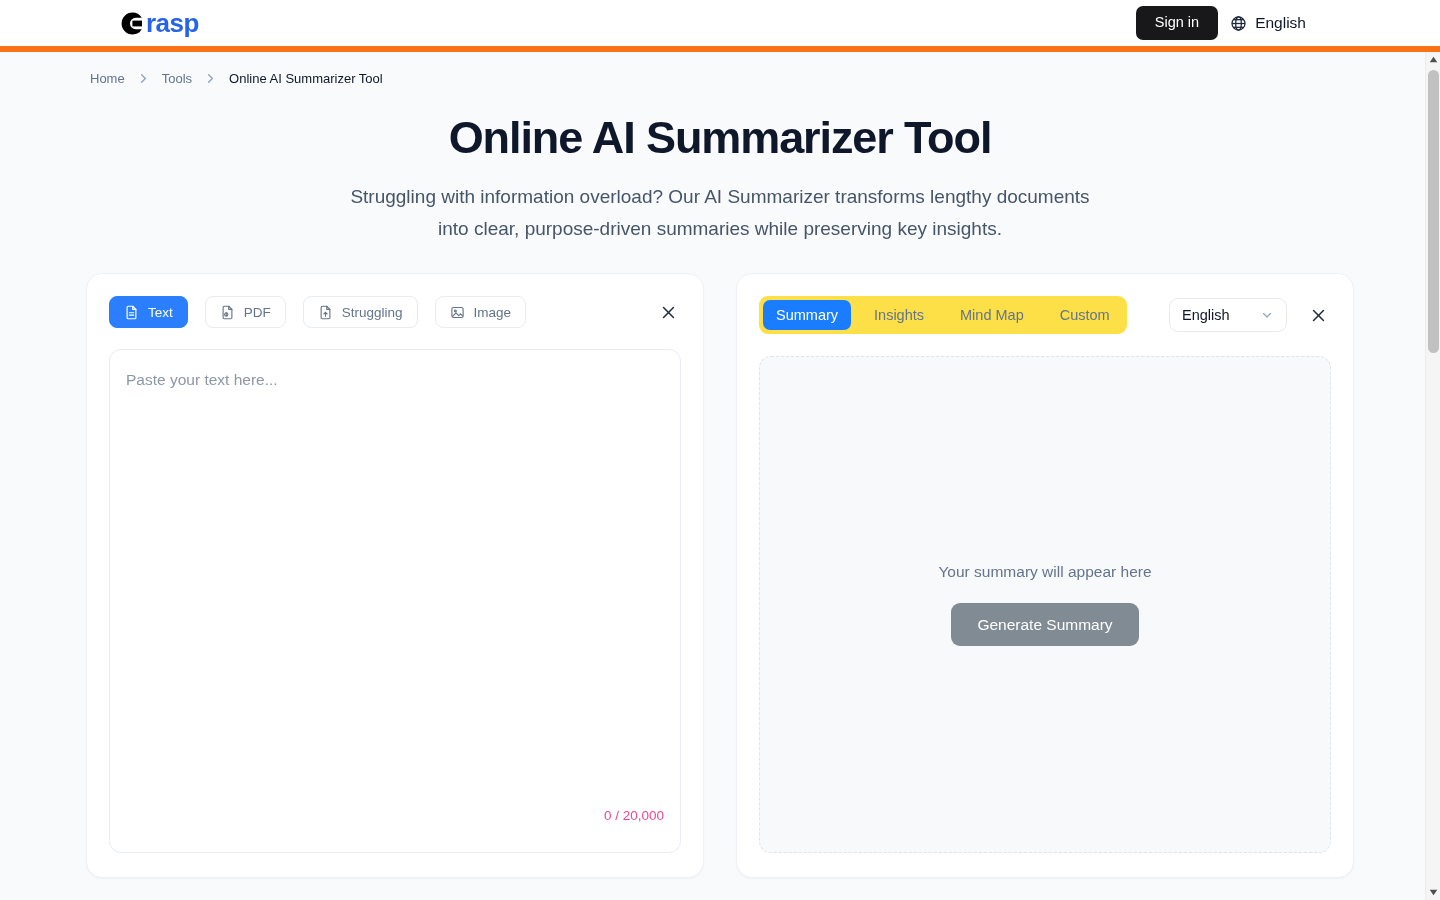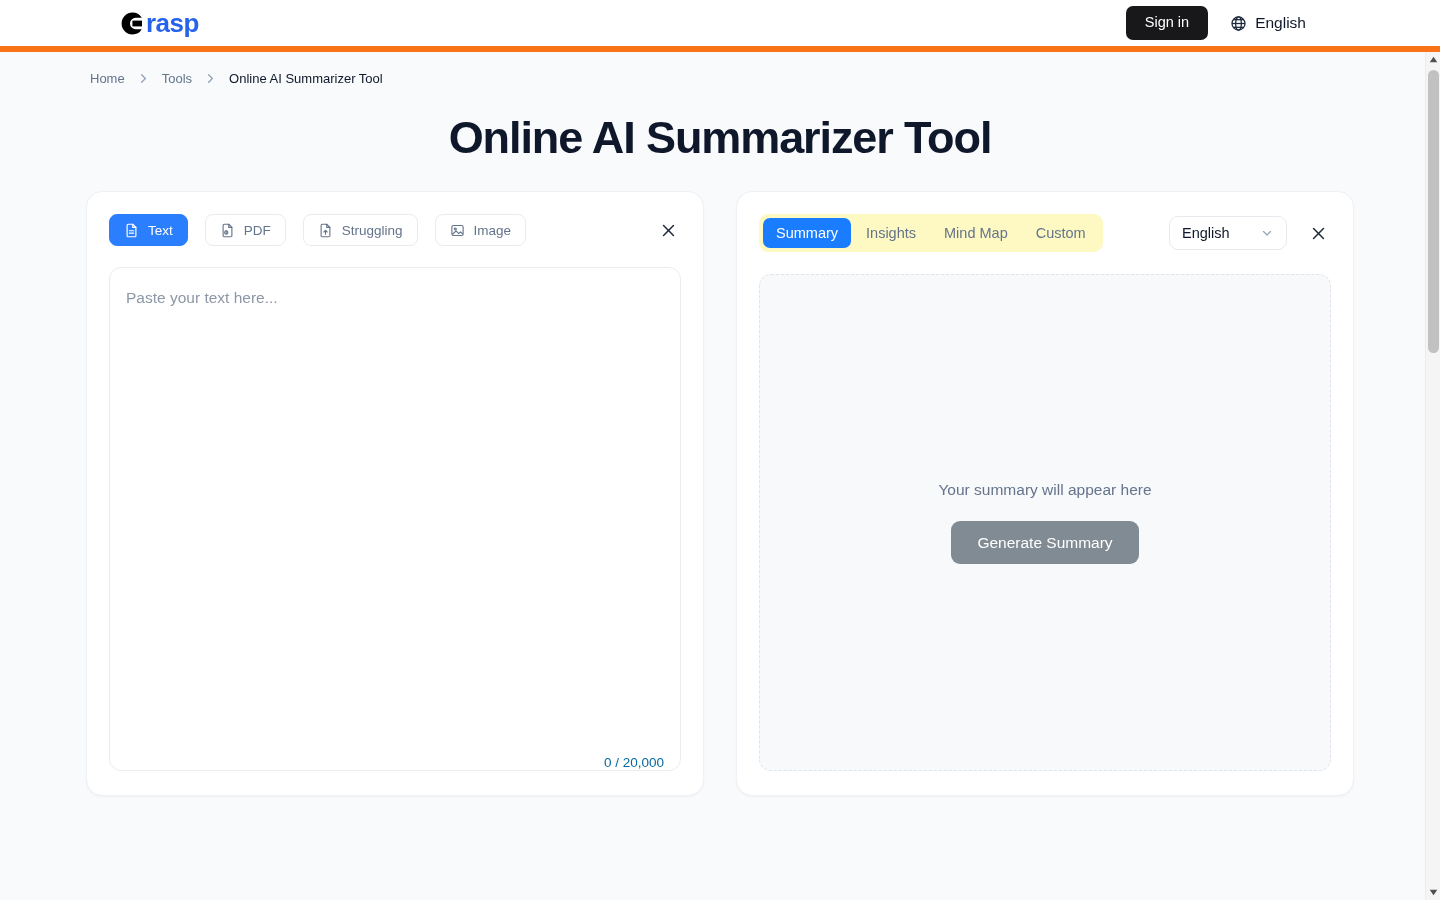--- a/index.html
+++ b/index.html
@@ -43,21 +43,21 @@
     width: 25px;
     height: 25px;
     margin-right: 1px;
   }
   .logo .g-mark svg { display: block; }
   .logo .g-rest { color: #2563eb; font-weight: 700; font-size: 26px; }
 
   .header-right {
     display: flex;
     align-items: center;
-    gap: 22px;
+    gap: 12px;
     margin-right: 110px;
   }
 
   .signin-btn {
     background: #18181b;
     color: #ffffff;
     border: none;
     border-radius: 7px;
     font-size: 14.5px;
     font-family: inherit;
@@ -193,31 +193,31 @@
     padding: 18px 16px;
     font-family: inherit;
     font-size: 15.5px;
     line-height: 1.5;
     color: #0f172a;
   }
   .textarea-wrap textarea::placeholder { color: #8d97a5; }
   .char-counter {
     position: absolute;
     right: 16px;
-    bottom: 0;
+    bottom: 29px;
     font-size: 13.5px;
-    color: #0369a1;
+    color: #ec4899;
   }
 
   
   .mode-tabs {
     display: flex;
     align-items: center;
-    gap: 2px;
-    background: #fef9c3;
+    gap: 10px;
+    background: #fde047;
     border-radius: 9px;
     padding: 4px;
   }
   .mode-tab {
     border: none;
     background: transparent;
     color: #64748b;
     font-family: inherit;
     font-size: 14.5px;
     padding: 7px 13px;
@@ -363,20 +363,21 @@
   <span class="crumb-sep">
     <svg width="15" height="15" viewBox="0 0 24 24" fill="none" stroke="currentColor" stroke-width="2.2" stroke-linecap="round" stroke-linejoin="round">
         <polyline points="9 6 15 12 9 18"></polyline>
       </svg>
   </span>
   <span class="crumb-current">Online AI Summarizer Tool</span>
 </nav>
 
 <div class="hero">
   <h1>Online AI Summarizer Tool</h1>
+  <p>Struggling with information overload? Our AI Summarizer transforms lengthy documents into clear, purpose-driven summaries while preserving key insights.</p>
 </div>
 
 <div class="workspace">
 
   <section class="panel">
 
     <div class="panel-toolbar">
       <div class="input-tabs">
 
         <button class="input-tab active">

